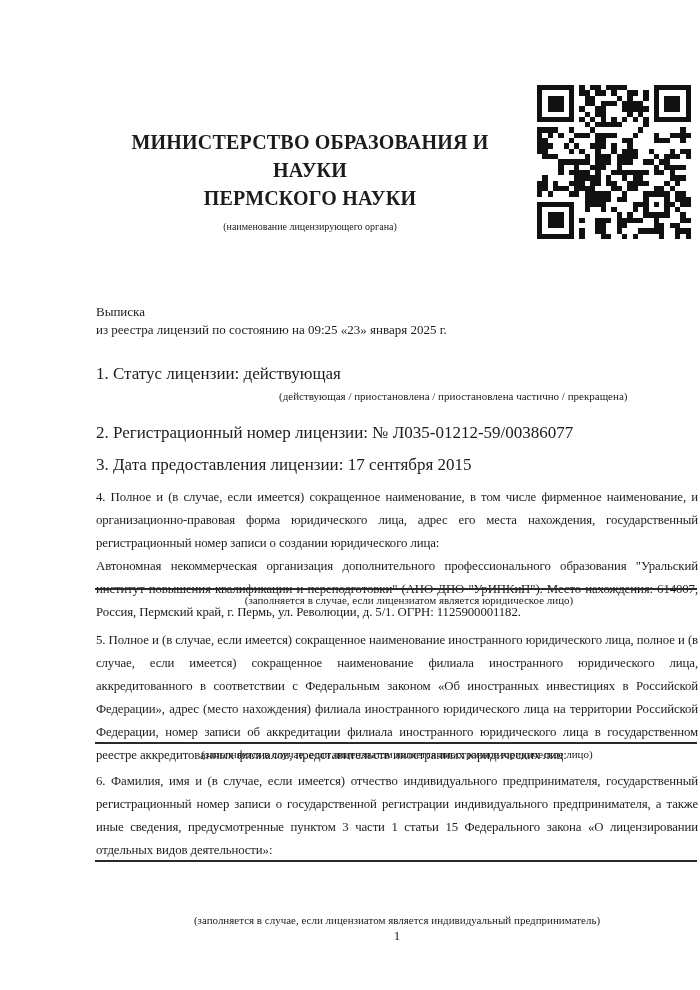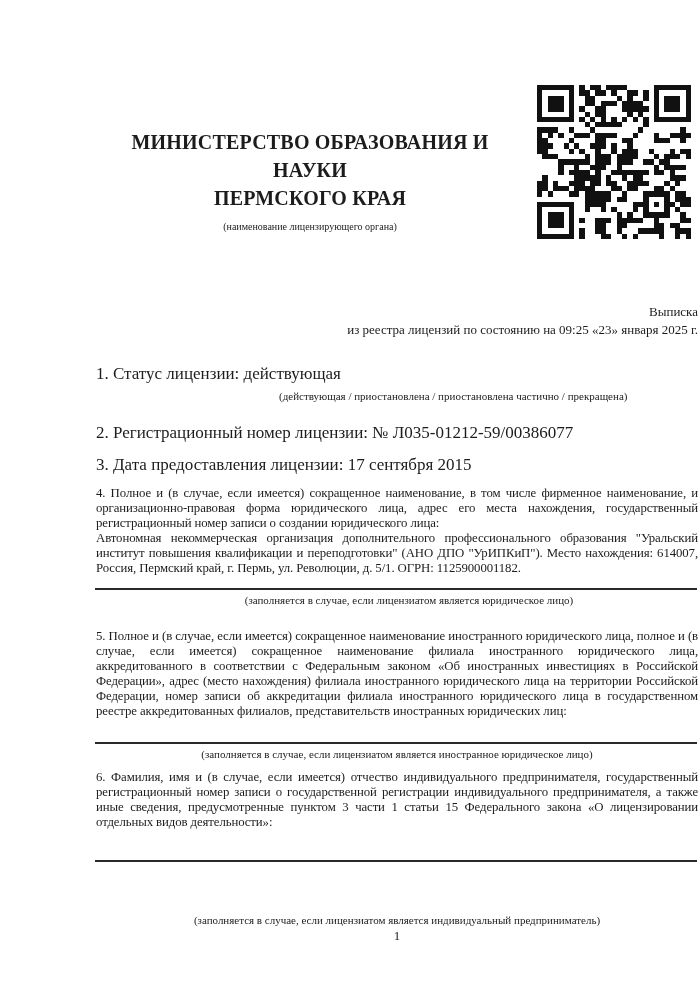--- a/index.html
+++ b/index.html
@@ -13,38 +13,38 @@
     overflow:hidden;
   }
   .abs{position:absolute;margin-left:32px;}
   
   .ministry{left:64px;top:128px;width:428px;text-align:center;}
   .ministry .t{font-size:20px;font-weight:bold;line-height:28px;letter-spacing:.2px;}
   .ministry .c{font-size:10px;line-height:13px;margin-top:8px;color:#222;}
   .qr{left:505px;top:85px;width:154px;height:154px;}
   .qr svg{display:block;width:154px;height:154px;}
   
-  .doc-title{left:64px;top:303px;width:602px;text-align:right;font-size:13px;line-height:17.5px;}
+  .doc-title{left:64px;top:303px;width:602px;text-align:left;font-size:13px;line-height:17.5px;}
   
   .line{left:64px;width:602px;font-size:17px;line-height:17.5px;}
-  .para{left:64px;width:602px;font-size:12.8px;line-height:15px;letter-spacing:-.1px;text-align:justify;}
+  .para{left:64px;width:602px;font-size:12.8px;line-height:23px;letter-spacing:-.1px;text-align:justify;}
   .para p{margin:0;}
   .cap{font-size:11px;line-height:13px;color:#222;white-space:nowrap;}
   .cap-center{left:64px;width:602px;text-align:center;}
   .rule{left:63px;width:602px;height:0;border-top:2px solid #2a2a2a;}
   .pagenum{left:64px;top:928px;width:602px;text-align:center;font-size:13px;}
 </style>
 </head>
 <body>
 
 <div class="page">
 
   <div class="abs ministry">
     <div class="t">МИНИСТЕРСТВО ОБРАЗОВАНИЯ И НАУКИ</div>
-    <div class="t">ПЕРМСКОГО КРАЯ</div>
+    <div class="t">ПЕРМСКОГО НАУКИ</div>
     <div class="c">(наименование лицензирующего органа)</div>
   </div>
 
   <div class="abs qr">
     <svg id="qr-svg" viewBox="0 0 29 29" shape-rendering="crispEdges" aria-hidden="true">
         <rect x="0" y="0" width="1" height="1" fill="#111111"></rect>
         <rect x="1" y="0" width="1" height="1" fill="#111111"></rect>
         <rect x="2" y="0" width="1" height="1" fill="#111111"></rect>
         <rect x="3" y="0" width="1" height="1" fill="#111111"></rect>
         <rect x="4" y="0" width="1" height="1" fill="#111111"></rect>

